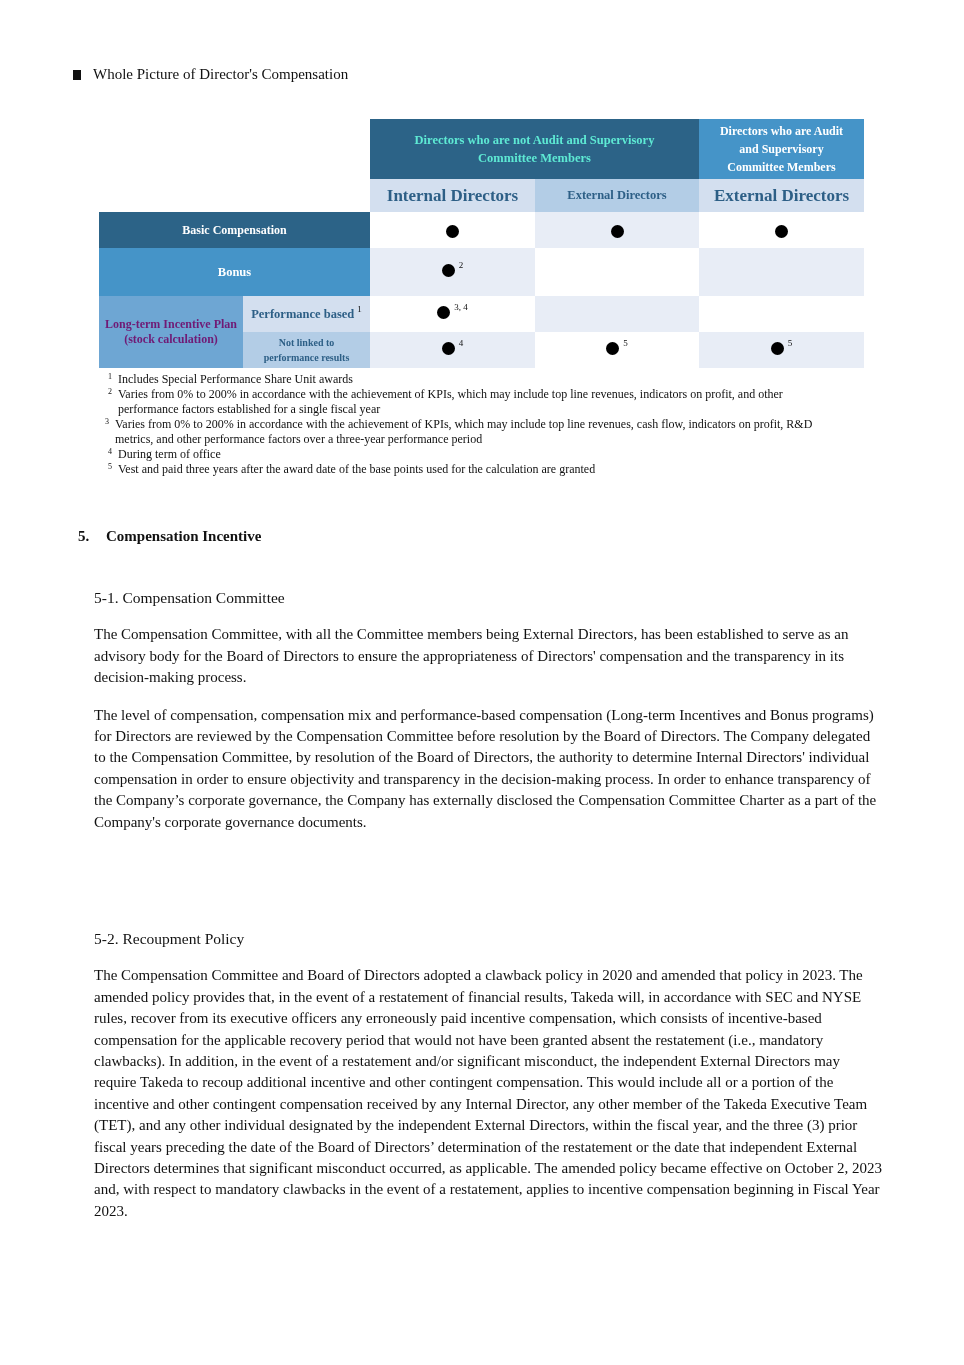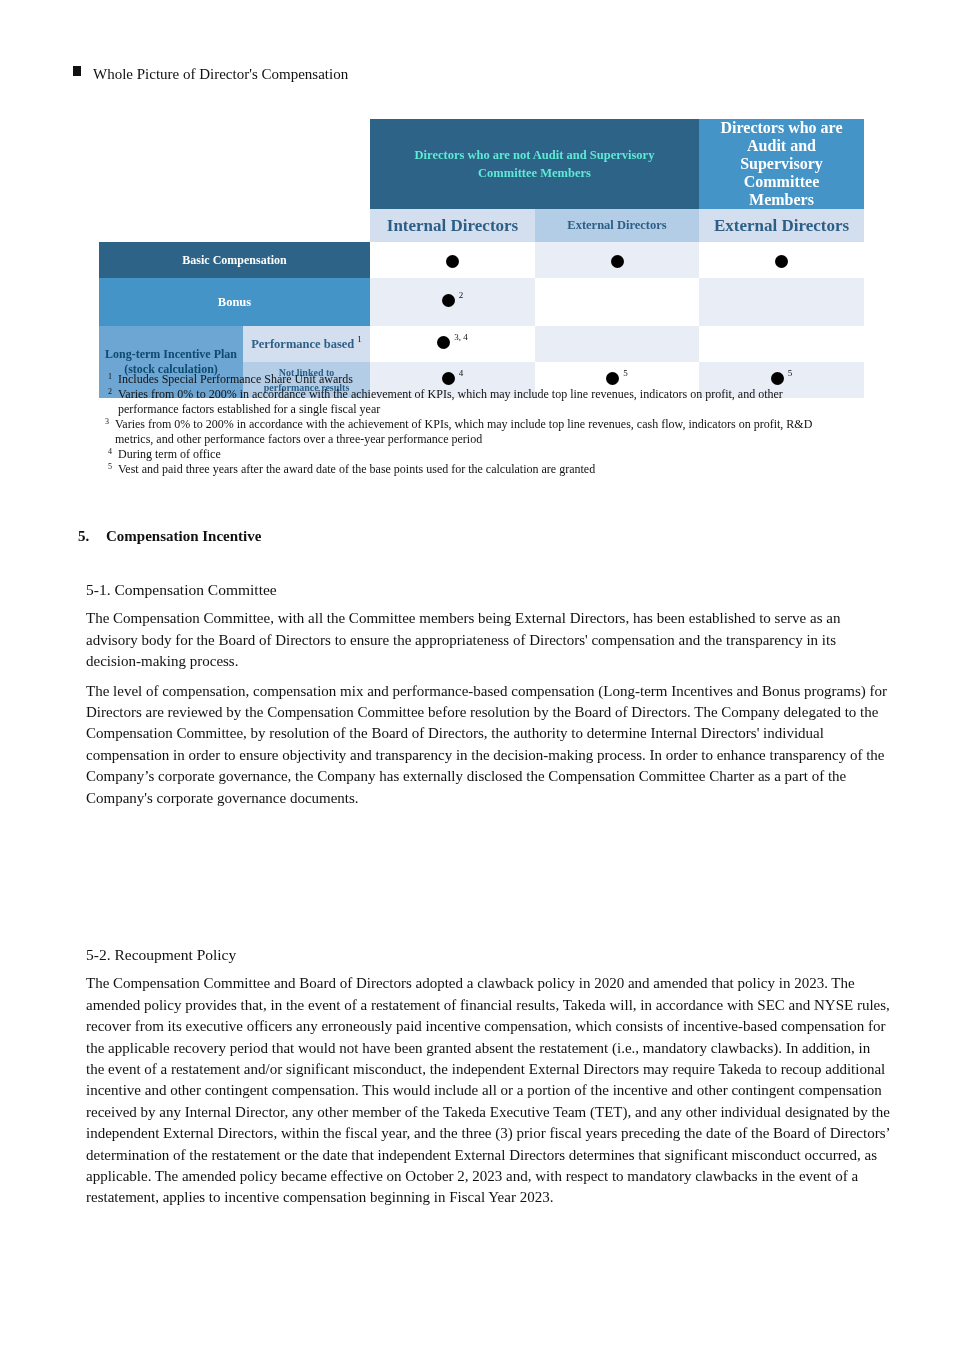--- a/index.html
+++ b/index.html
@@ -1,46 +1,46 @@
 <!DOCTYPE html>
 <html><head>
 <meta charset="utf-8">
 <style>
   html, body { margin: 0; padding: 0; background: #ffffff; }
   body { width: 964px; height: 1365px; position: relative; font-family: "Liberation Serif", serif; color: #111; }
-  .section-title { position: absolute; left: 73px; top: 66px; font-size: 15px; display: flex; align-items: flex-start; }
+  .section-title { position: absolute; left: 73px; top: 66px; font-size: 15px; display: flex; align-items: center; }
   .section-title .square { width: 8px; height: 10px; background: #111; margin-right: 12px; display: inline-block; }
 
   table.comp { position: absolute; left: 99px; top: 119px; border-collapse: collapse; font-family: "Liberation Serif", serif; font-weight: bold; }
   table.comp td { padding: 0; text-align: center; vertical-align: middle; border: none; }
   .hdr-dark { background: #2c6387; color: #5eead4; font-size: 12.5px; line-height: 18px; }
-  .hdr-mid { background: #4594c8; color: #fff; font-size: 16px; line-height: 18px; }
+  .hdr-mid { background: #4594c8; color: #fff; font-size: 12px; line-height: 18px; }
   .sub-light { background: #d3dfef; color: #2d5f86; font-size: 17px; }
   .sub-mid { background: #b3cde6; color: #2d5f86; font-size: 12.5px; }
   .row-basic { background: #2c6387; color: #fff; font-size: 12px; margin-top: 22px; }
   .row-bonus { background: #4594c8; color: #fff; font-size: 12.5px; }
-  .row-lti { background: #6ea6d3; color: #0c4a6e; font-size: 12px; line-height: 15px; }
+  .row-lti { background: #6ea6d3; color: #701a75; font-size: 12px; line-height: 15px; }
   .row-perf { background: #d3dfef; color: #2d5f86; font-size: 12.5px; }
   .row-notlinked { background: #b3cde6; color: #2d5f86; font-size: 10px; line-height: 15px; }
   .c-white { background: #ffffff; }
   .c-tint { background: #e8edf6; }
   .dot { display: inline-block; width: 13px; height: 13px; border-radius: 50%; background: #000; vertical-align: middle; }
   .supnum { font-family: "Liberation Serif", serif; font-weight: normal; font-size: 9px; color: #111; vertical-align: top; position: relative; top: -4px; margin-left: 4px; }
   .cell-inner { display: inline-flex; align-items: flex-start; }
   .lab-sup { font-weight: normal; font-size: 9px; vertical-align: top; position: relative; top: -3px; margin-left: 3px; color: #111; }
 
   .footnotes { position: absolute; left: 108px; top: 372px; font-size: 12px; line-height: 15px; width: 760px; }
   .fn { display: flex; }
   .fn .num { font-size: 8px; width: 10px; position: relative; top: -3px; }
   .fn .txt { flex: 1; }
 
   .h5 { position: absolute; left: 78px; top: 528px; font-size: 15px; font-weight: bold; }
   .h5 .n { display: inline-block; width: 28px; }
   .block { position: absolute; left: 78px; width: 820px; font-size: 15px; line-height: 21.4px; }
-  .block p { margin: 8px; }
+  .block p { margin: 16px; }
   .subhead { font-size: 15.5px; }
 </style>
 </head>
 <body>
 
 <div class="section-title">
   <span class="square"></span>
   <span>Whole Picture of Director's Compensation</span>
 </div>
 
@@ -143,16 +143,16 @@
 <div class="h5">
   <span class="n">5.</span><span>Compensation Incentive</span>
 </div>
 
 <div class="block" style="top:571px">
   <p class="subhead">5-1. Compensation Committee</p>
   <p>The Compensation Committee, with all the Committee members being External Directors, has been established to serve as an advisory body for the Board of Directors to ensure the appropriateness of Directors' compensation and the transparency in its decision-making process.</p>
   <p>The level of compensation, compensation mix and performance-based compensation (Long-term Incentives and Bonus programs) for Directors are reviewed by the Compensation Committee before resolution by the Board of Directors. The Company delegated to the Compensation Committee, by resolution of the Board of Directors, the authority to determine Internal Directors' individual compensation in order to ensure objectivity and transparency in the decision-making process. In order to enhance transparency of the Company’s corporate governance, the Company has externally disclosed the Compensation Committee Charter as a part of the Company's corporate governance documents.</p>
 </div>
 
-<div class="block" style="top:936px">
+<div class="block" style="top:912px">
   <p class="subhead">5-2. Recoupment Policy</p>
   <p>The Compensation Committee and Board of Directors adopted a clawback policy in 2020 and amended that policy in 2023. The amended policy provides that, in the event of a restatement of financial results, Takeda will, in accordance with SEC and NYSE rules, recover from its executive officers any erroneously paid incentive compensation, which consists of incentive-based compensation for the applicable recovery period that would not have been granted absent the restatement (i.e., mandatory clawbacks). In addition, in the event of a restatement and/or significant misconduct, the independent External Directors may require Takeda to recoup additional incentive and other contingent compensation. This would include all or a portion of the incentive and other contingent compensation received by any Internal Director, any other member of the Takeda Executive Team (TET), and any other individual designated by the independent External Directors, within the fiscal year, and the three (3) prior fiscal years preceding the date of the Board of Directors’ determination of the restatement or the date that independent External Directors determines that significant misconduct occurred, as applicable. The amended policy became effective on October 2, 2023 and, with respect to mandatory clawbacks in the event of a restatement, applies to incentive compensation beginning in Fiscal Year 2023.</p>
 </div>
 
 </body></html>

